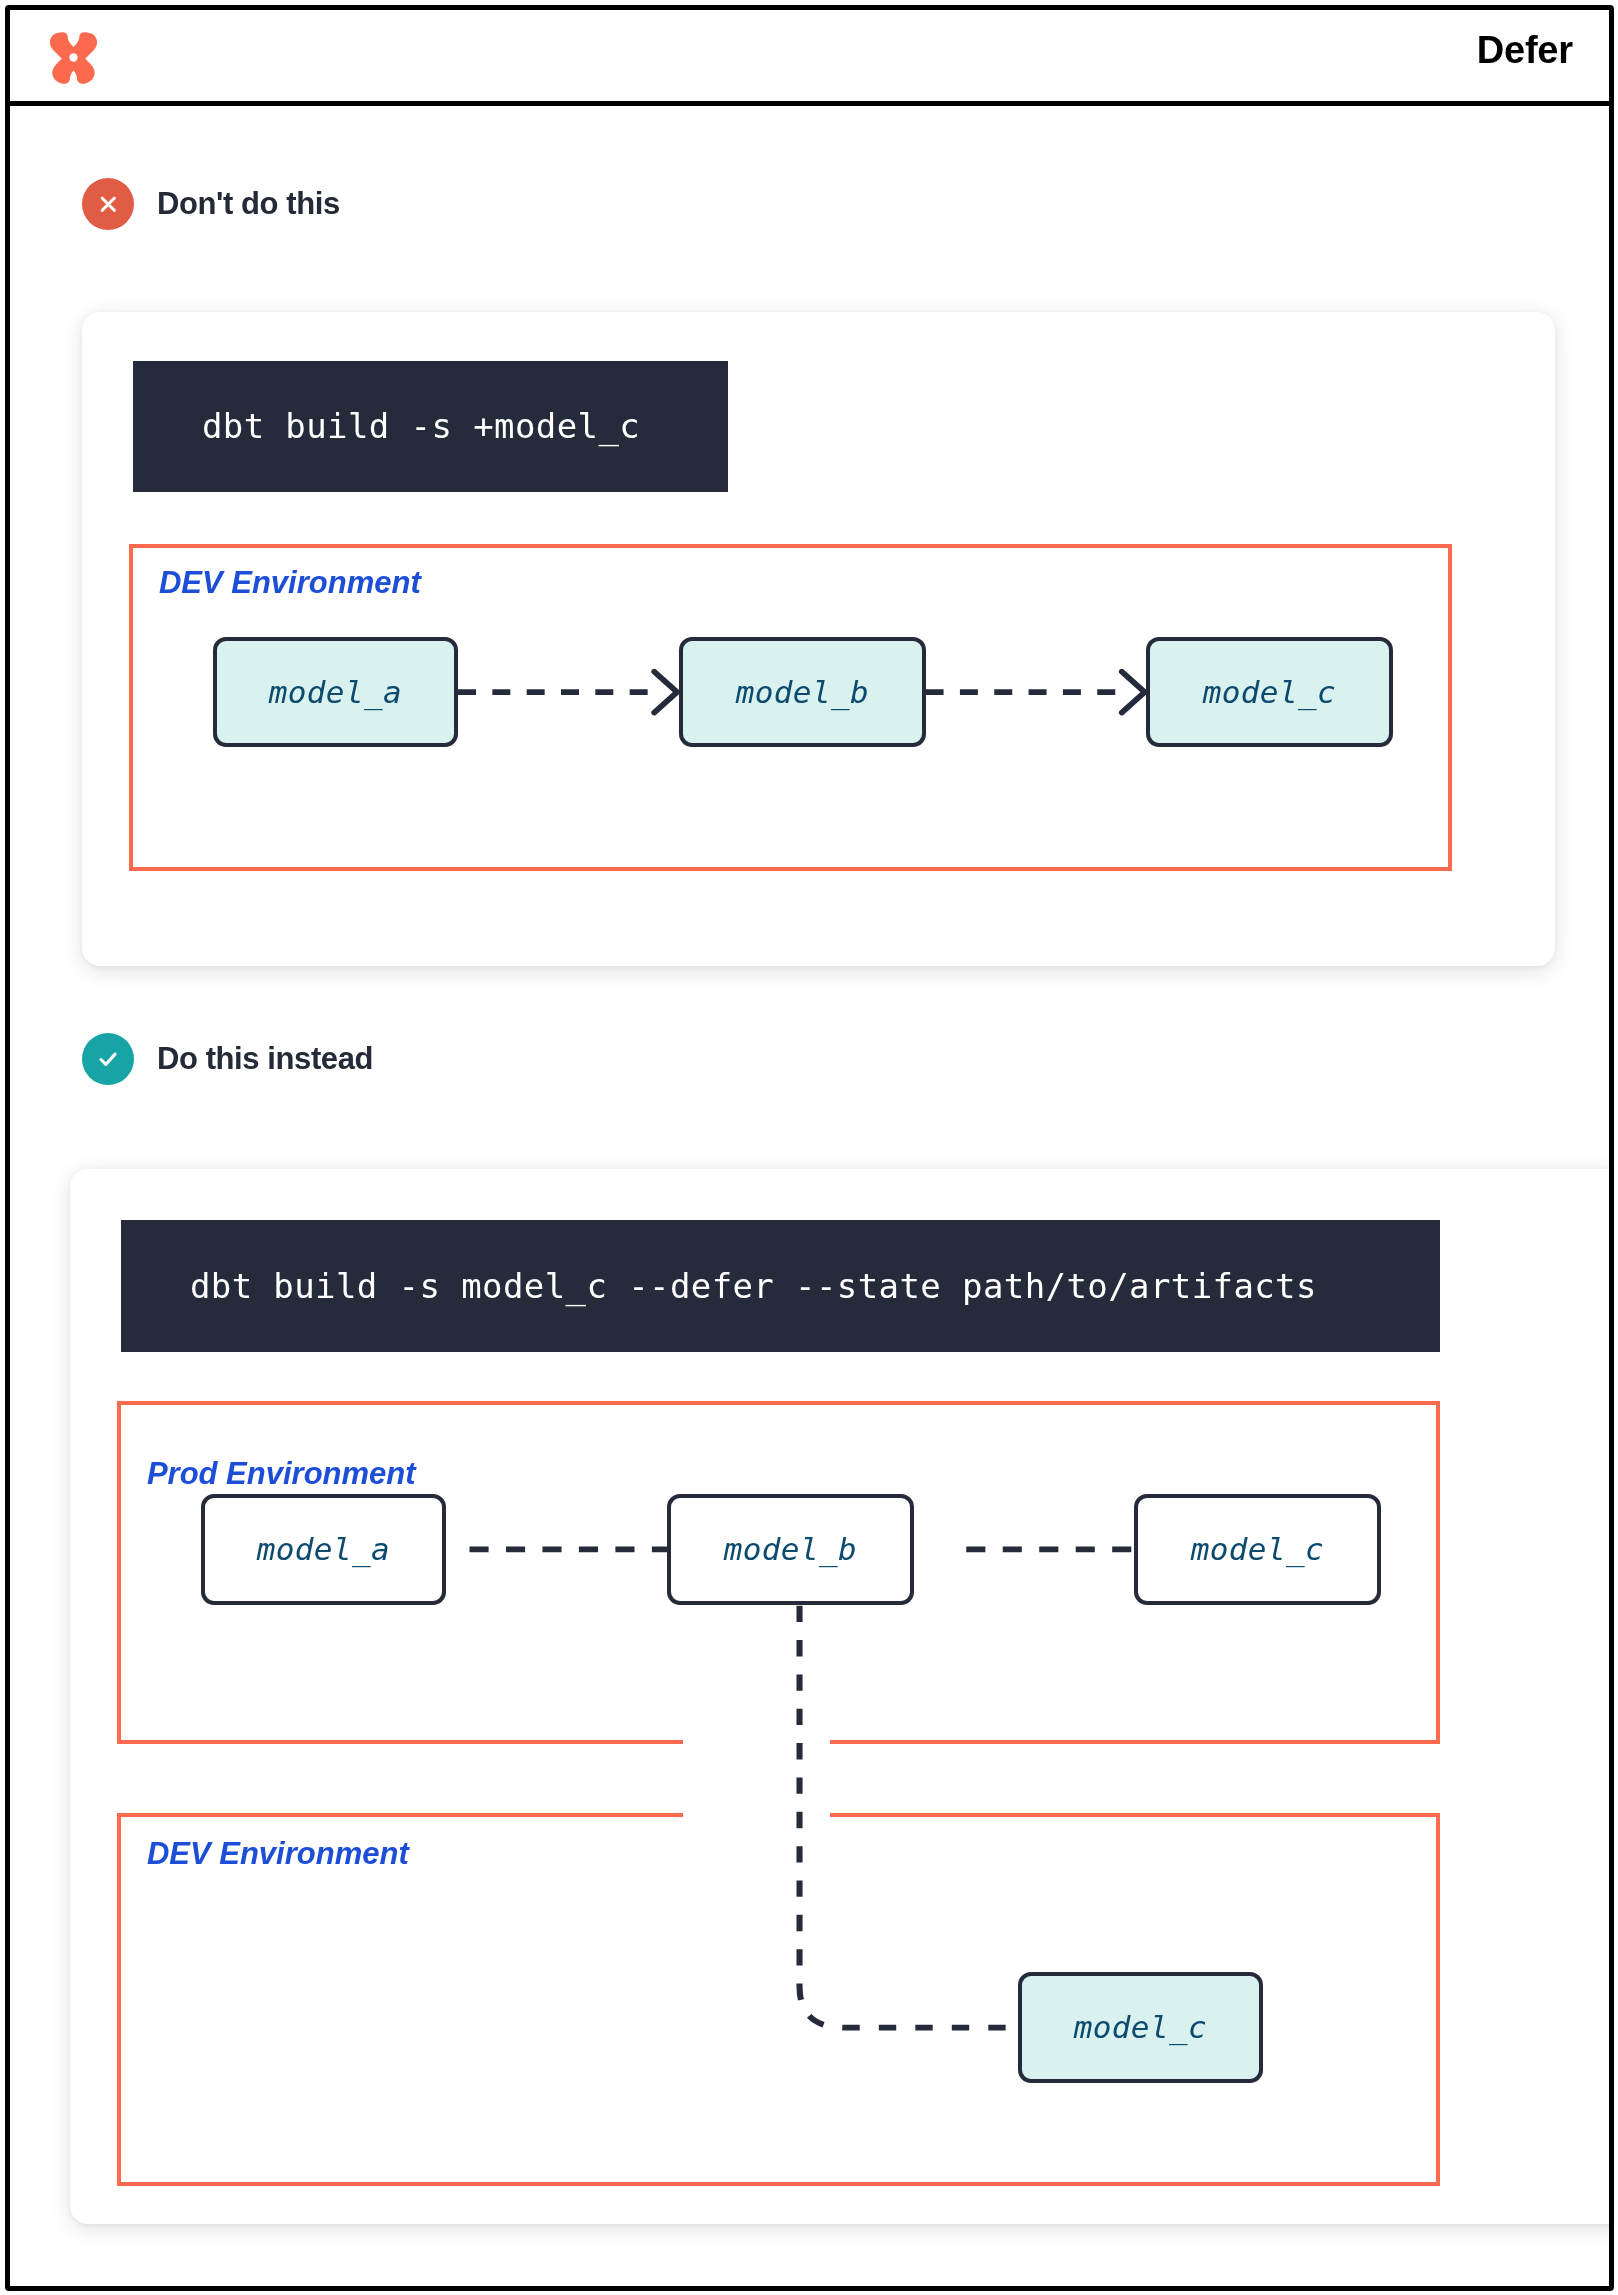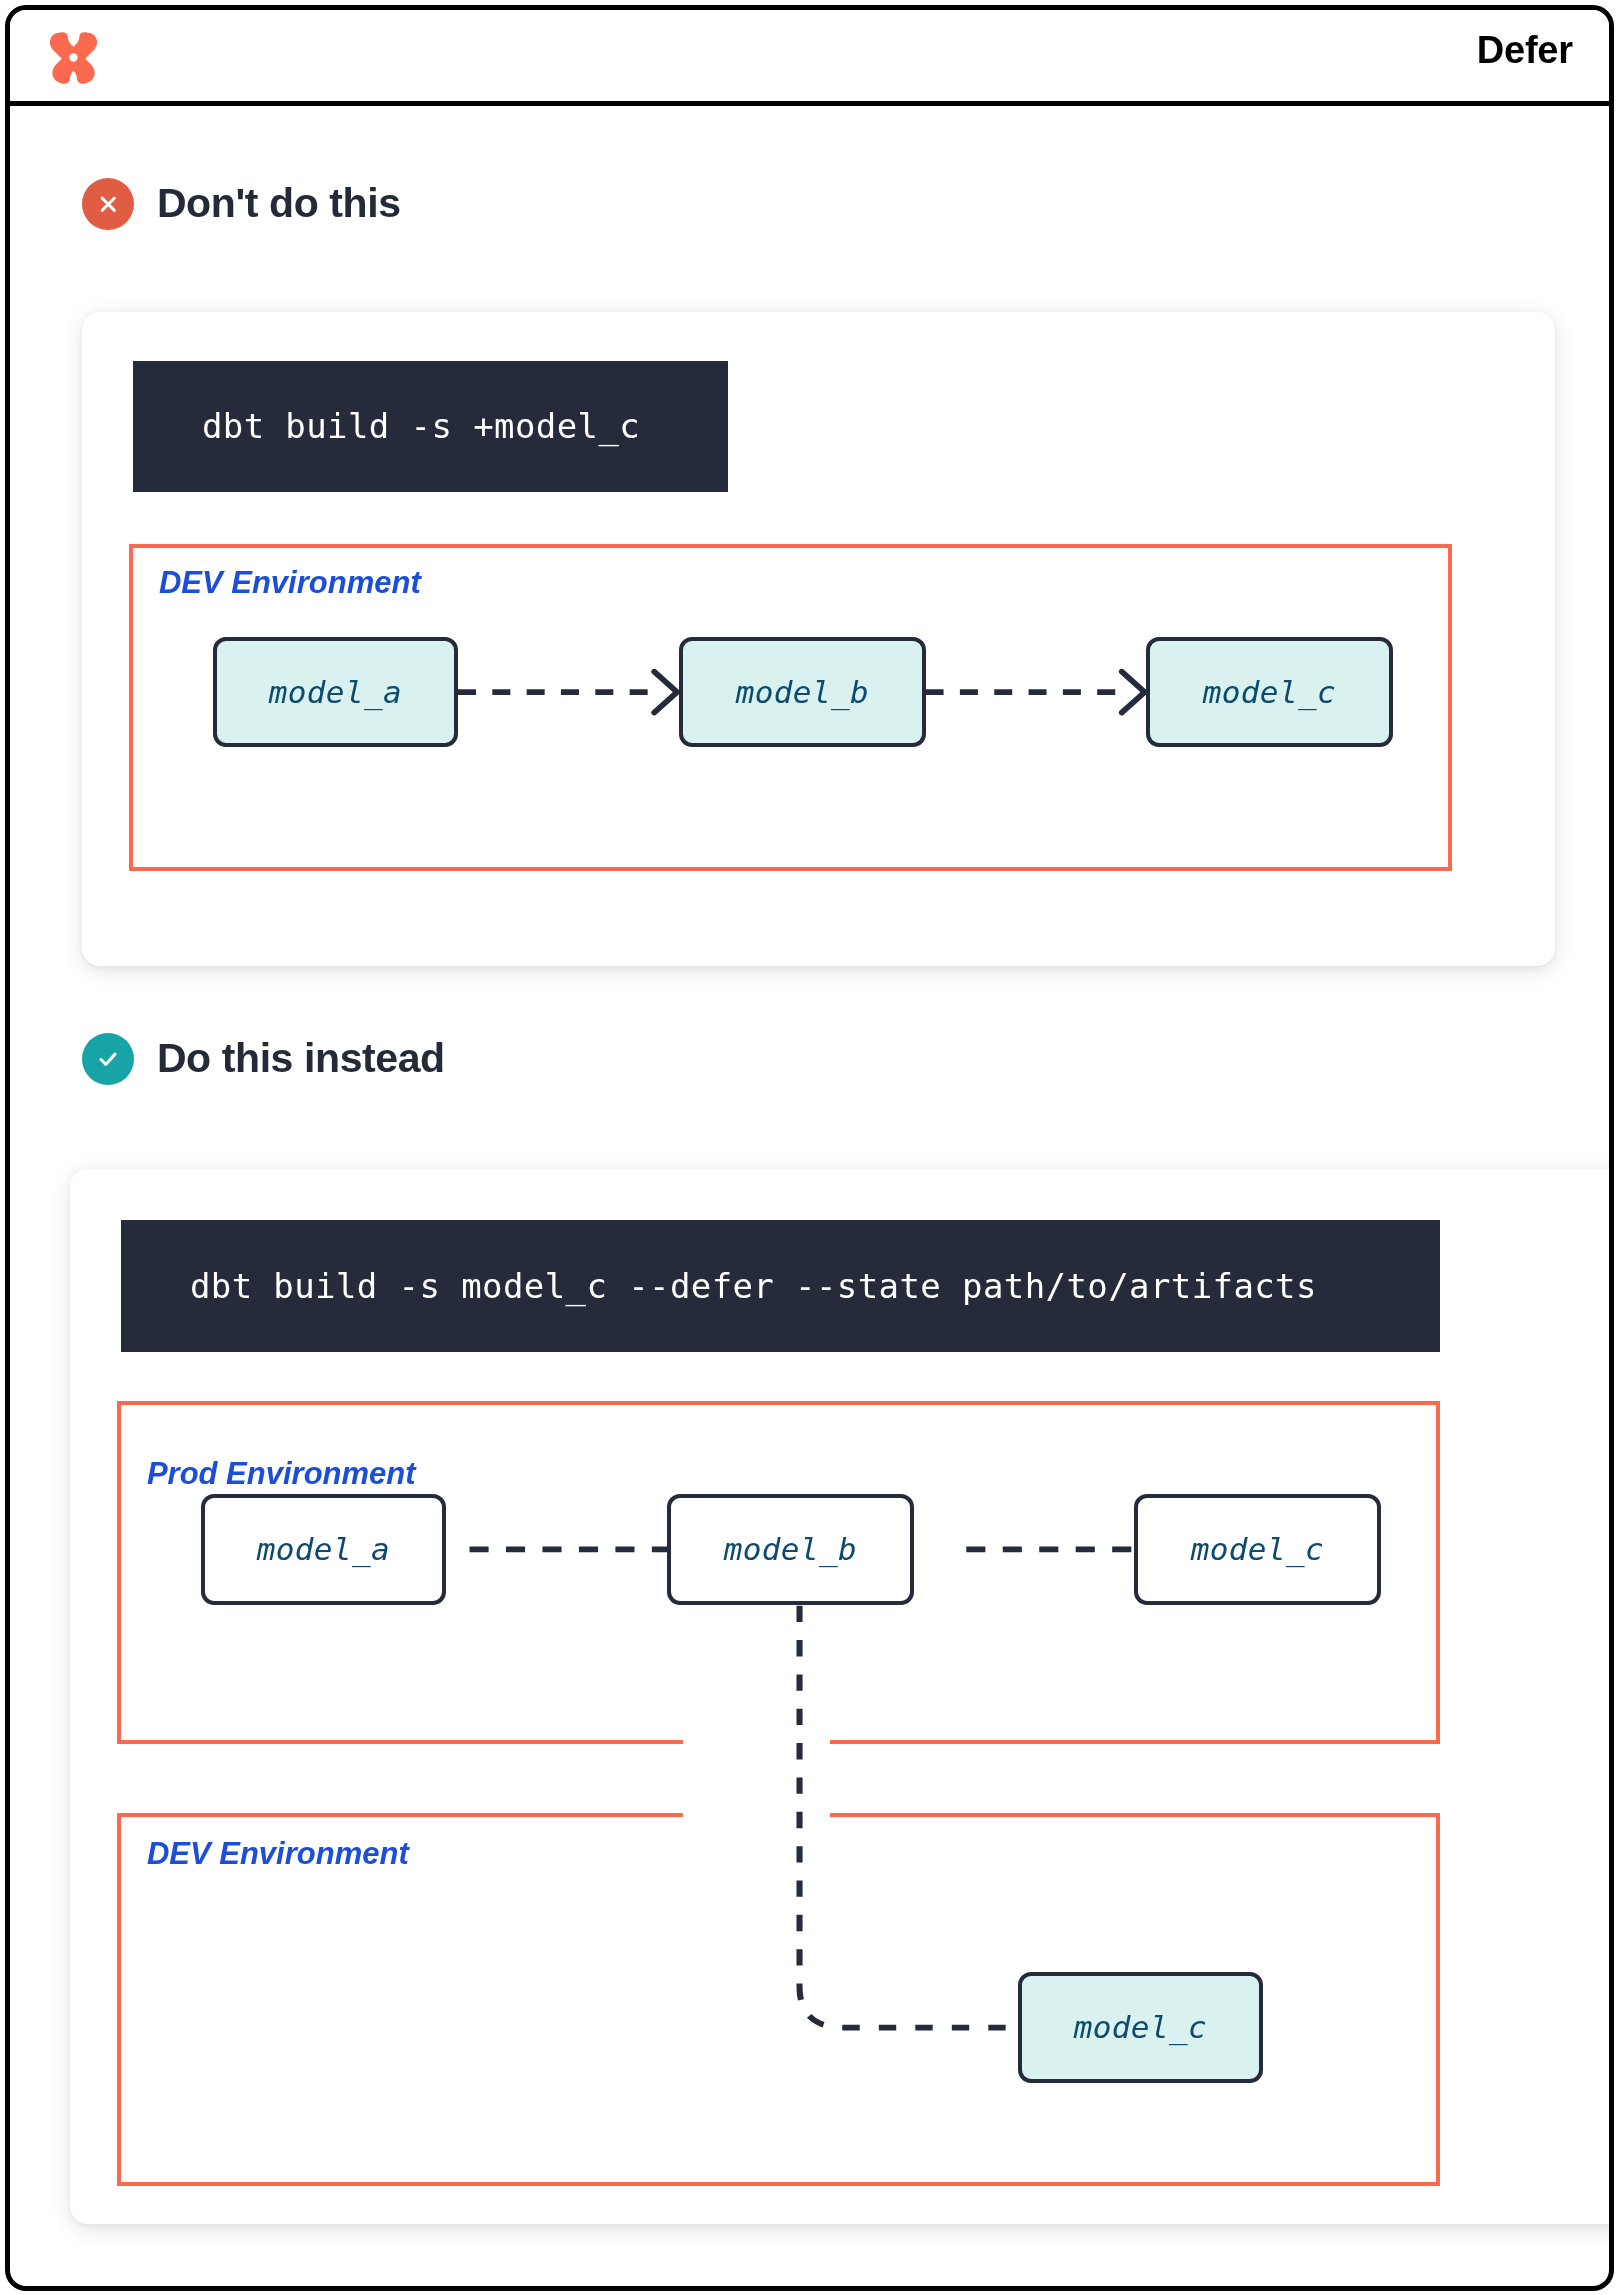--- a/index.html
+++ b/index.html
@@ -9,21 +9,21 @@
     height: 2295px;
     background: #ffffff;
     font-family: "Liberation Sans", sans-serif;
   }
 
   .frame {
     position: absolute;
     left: 4.9px; top: 4.9px;
     width: 1609px; height: 2286px;
     border: 5.7px solid #000000;
-    border-radius: 21px;
+    border-radius: 4px;
     background: #ffffff;
     overflow: hidden;
   }
 
   
   .header {
     position: absolute;
     left: 0; top: 0;
     width: 100%; height: 96px;
     border-bottom: 5.7px solid #000000;
@@ -55,21 +55,21 @@
     border-radius: 50%;
     display: flex;
     align-items: center;
     justify-content: center;
     flex: 0 0 auto;
   }
   .badge.bad  { background: #e05c43; }
   .badge.good { background: #18a3a6; }
   .badge svg { display: block; }
   .section-title {
-    font-size: 41px;
+    font-size: 31px;
     font-weight: 700;
     color: #242a38;
     letter-spacing: -0.4px;
     white-space: nowrap;
   }
 
   
   .card {
     position: absolute;
     background: #ffffff;

